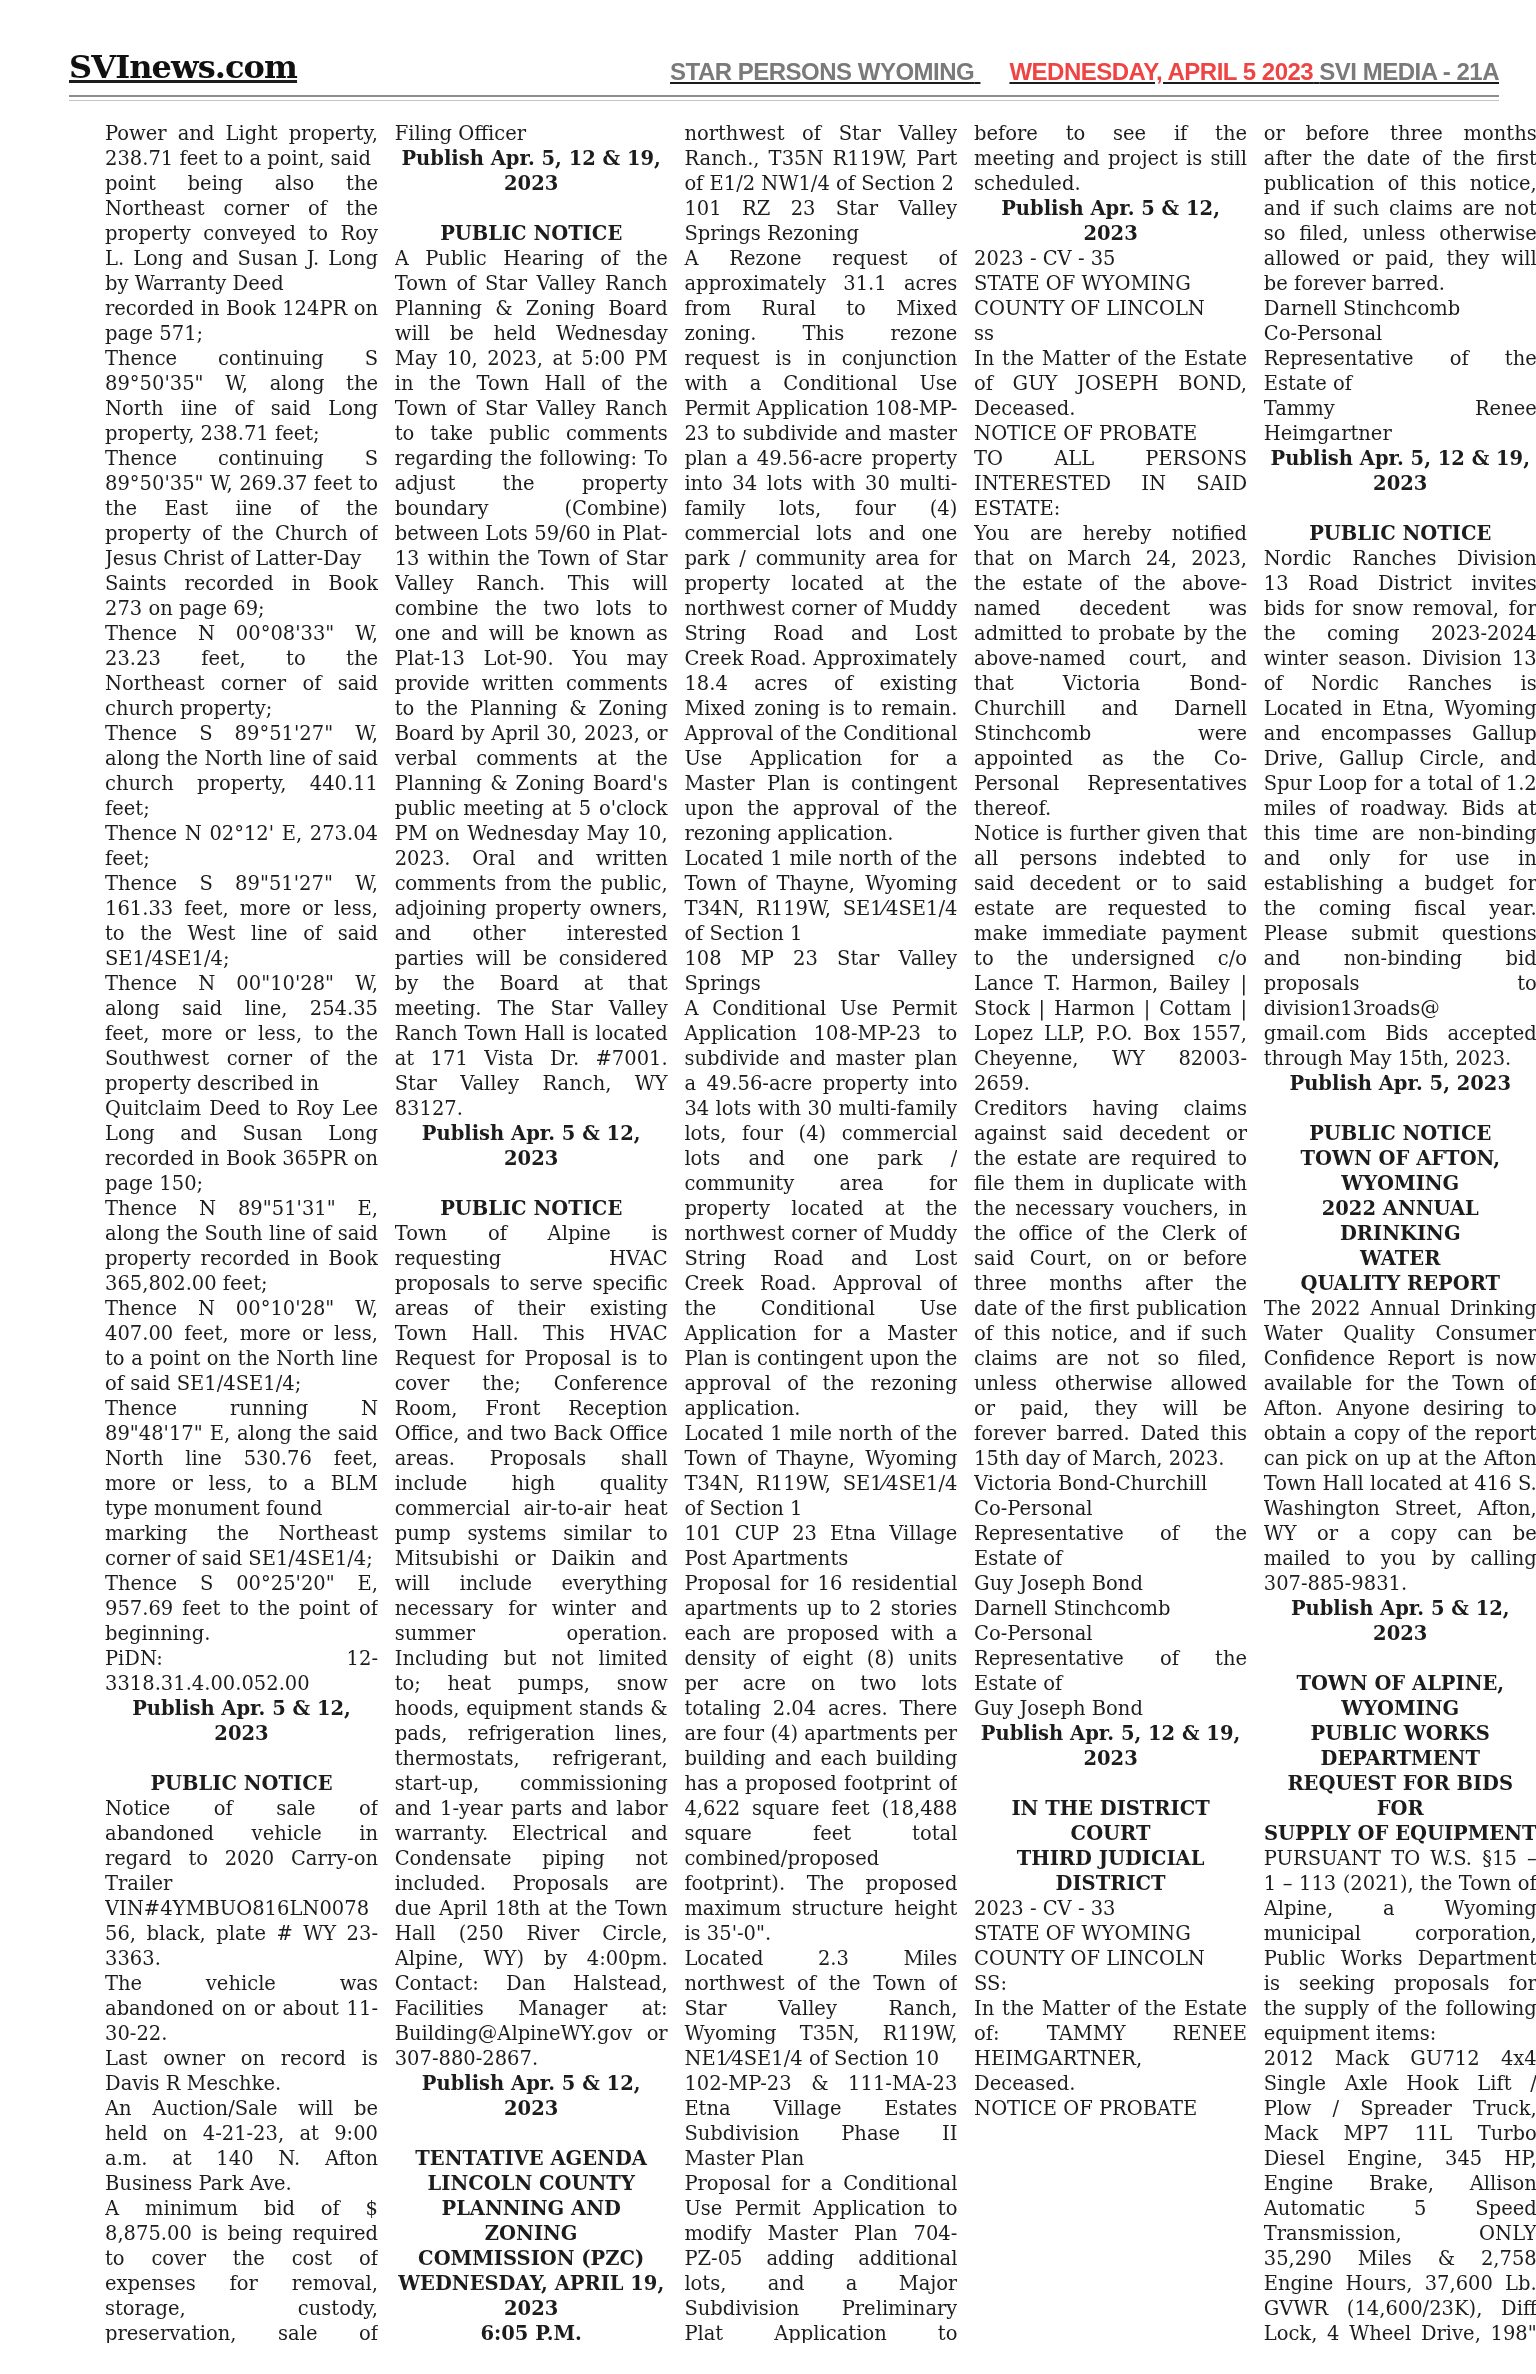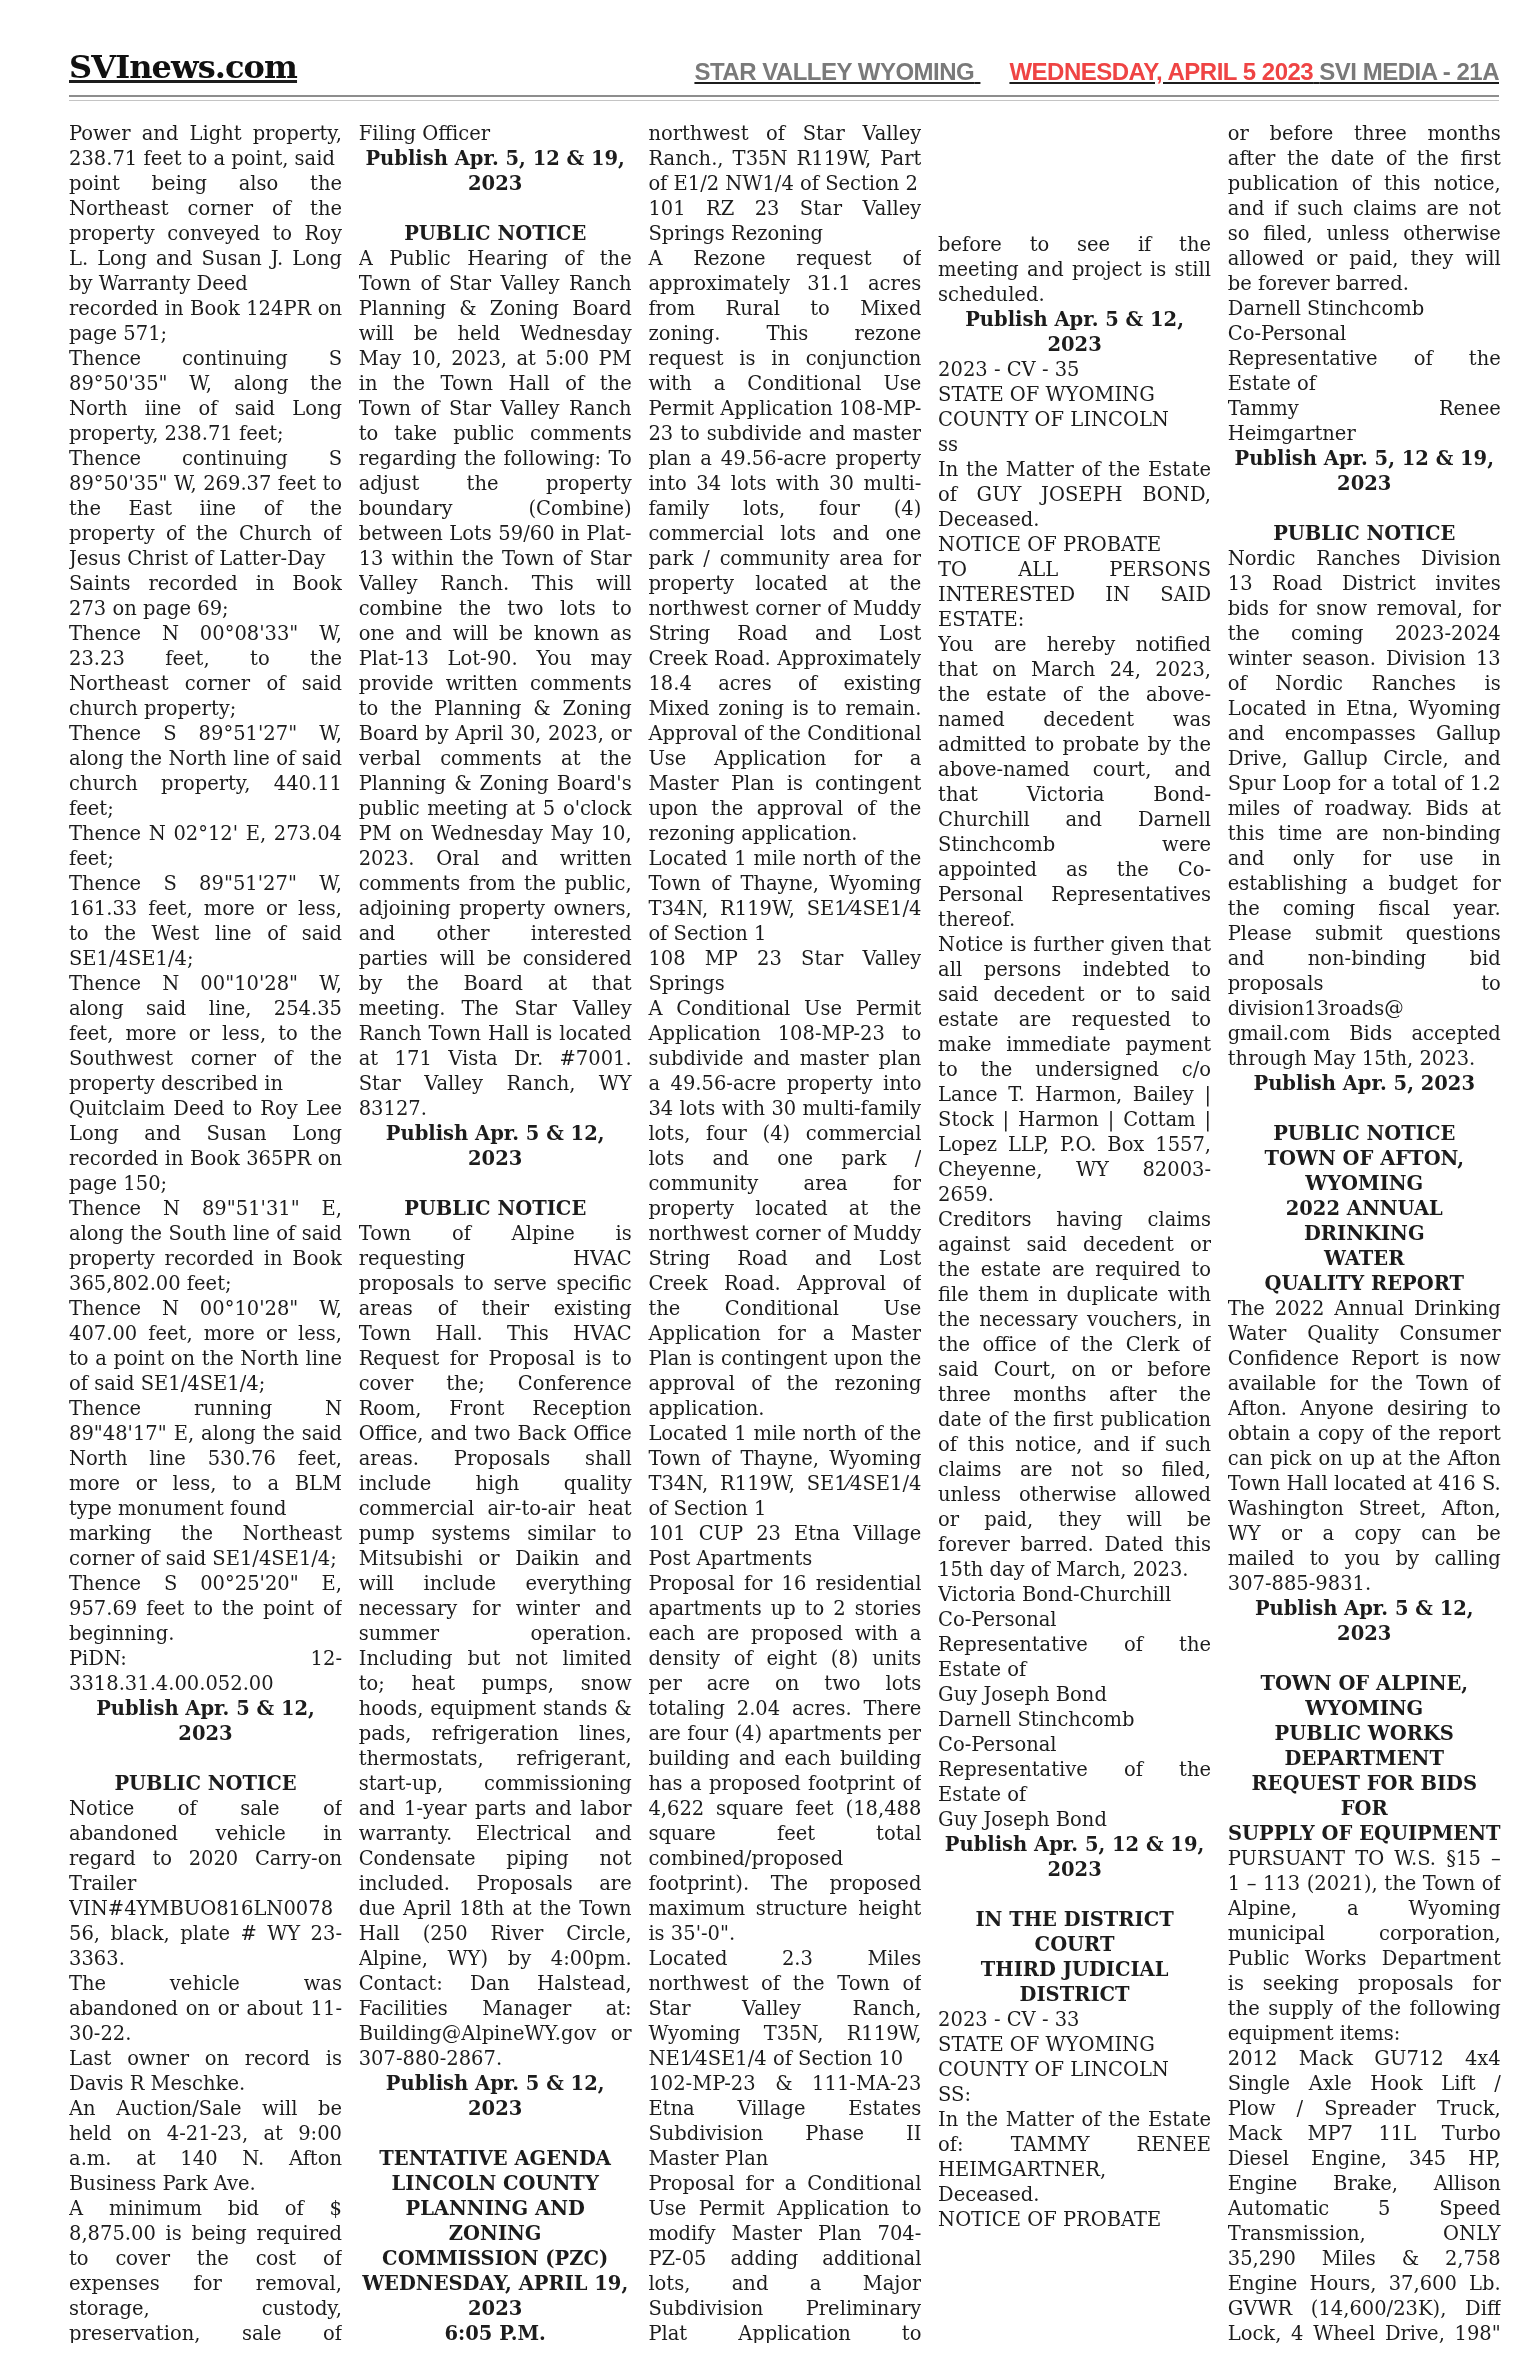--- a/index.html
+++ b/index.html
@@ -45,21 +45,22 @@
   .rule {
     height: 2.8px;
     border-top: 2.8px solid #8d8d8d;
     border-bottom: 0.9px solid #c4c4c4;
     margin-bottom: 20.4px;
   }
   
   .columns {
     display: flex;
     gap: 16.7px;
-    align-items: center;
+    align-items: flex-start;
+    margin-left: 36px;
   }
   .col {
     width: 273px;
     flex: 0 0 273px;
     font-size: 19.5px;
     line-height: 25px;
     max-height: 2222px;
     overflow: hidden;
   }
   .col .p {
@@ -77,21 +78,21 @@
     text-align: center;
   }
 </style>
 </head>
 <body>
 
 <div class="page">
   <div class="masthead">
     <div class="site-name">SVInews.com</div>
     <div class="masthead-right">
-      <span class="muted">STAR VALLEY WYOMING</span>
+      <span class="muted">STAR PERSONS WYOMING</span>
       <span class="strong">WEDNESDAY, APRIL 5 2023</span>
       <span class="muted">SVI MEDIA - 21A</span>
     </div>
   </div>
   <div class="rule"></div>
 
   <div class="columns" id="columns">
       <div class="col">
         <div class="p">Power and Light property, 238.71 feet to a point, said</div>
         <div class="p">point being also the Northeast corner of the property conveyed to Roy L. Long and Susan J. Long by Warranty Deed</div>

